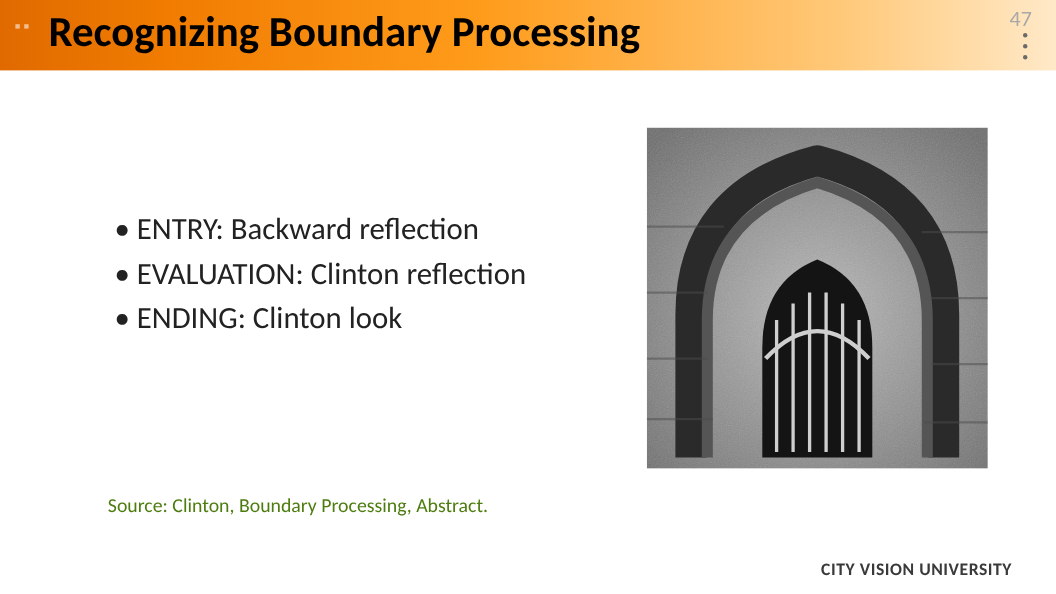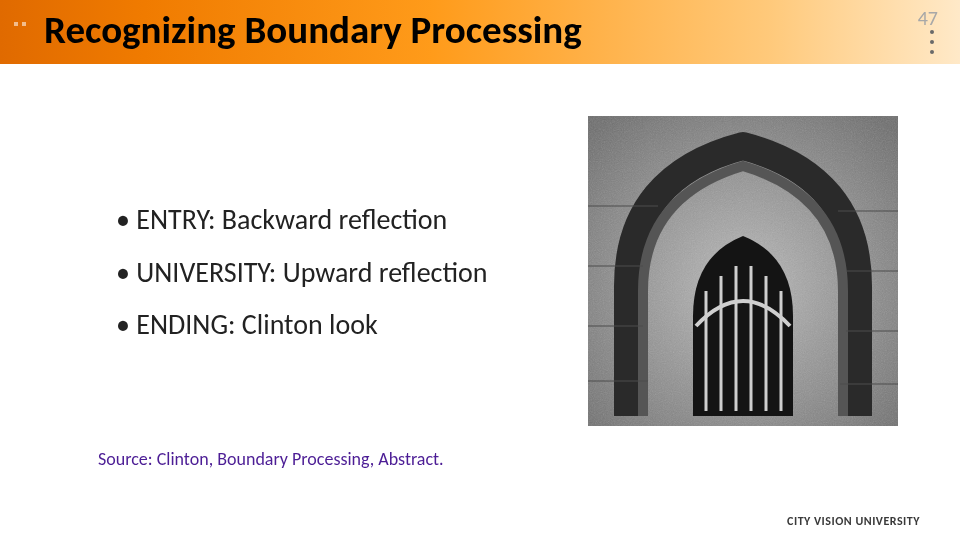--- a/index.html
+++ b/index.html
@@ -6,25 +6,25 @@
   .slide{position:relative;width:960px;height:540px}
   .title-bar{position:absolute;top:0;left:0;right:0;height:64px;background:linear-gradient(90deg,#e06a00 0%,#f07b00 15%,#ff9b1a 45%,#ffc97a 80%,#ffe9c8 100%)}
   .title-decor{position:absolute;left:14px;top:22px;display:flex;gap:6px}
   .td-sq{width:4px;height:4px;background:rgba(255,255,255,.55)}
   .td-row{display:flex;gap:4px}
   .title-text{position:absolute;left:44px;top:6px;font-size:39px;font-weight:700;color:#000;letter-spacing:0px}
   .page-num{position:absolute;right:22px;top:6px;font-size:20px;color:#a8a8a8}
   .dots{position:absolute;right:26px;top:30px;display:flex;flex-direction:column;gap:6px;align-items:center}
   .dots span{width:4px;height:4px;border-radius:50%;background:#6a6a6a}
   .bullets{position:absolute;left:64px;top:160px;font-size:28px;line-height:1.45;color:#222}
-  .bullets li{list-style:none;margin:12px;padding:0}
+  .bullets li{list-style:none;margin:0;padding:0}
   .bullets li::before{content:"• ";}
-  .source{position:absolute;left:98px;top:448px;font-size:18px;color:#4c1d95}
+  .source{position:absolute;left:98px;top:448px;font-size:18px;color:#4d7c0f}
   .photo{position:absolute;right:62px;top:116px;width:310px;height:310px}
-  .footer{position:absolute;right:40px;bottom:12px;font-size:12px;font-weight:700;letter-spacing:.5px;color:#3a3a3a}
+  .footer{position:absolute;right:40px;bottom:12px;font-size:16px;font-weight:700;letter-spacing:.5px;color:#3a3a3a}
   
   .photo svg{width:100%;height:100%;display:block}
 </style>
 </head>
 <body>
 
 <div class="slide">
 
   <div class="title-bar">
     <div class="title-decor">
@@ -37,21 +37,21 @@
     <div class="page-num">47</div>
     <div class="dots">
       <span></span>
         <span></span>
         <span></span>
     </div>
   </div>
 
   <ul class="bullets">
     <li>ENTRY: Backward reflection</li>
-    <li>UNIVERSITY: Upward reflection</li>
+    <li>EVALUATION: Clinton reflection</li>
     <li>ENDING: Clinton look</li>
   </ul>
 
   <div class="source">Source: Clinton, Boundary Processing, Abstract.</div>
 
   <div class="photo" aria-label="stone-archway-photo">
     <svg viewBox="0 0 310 310">
       <defs>
         <filter id="n">
             <feTurbulence type="fractalNoise" baseFrequency="0.9" numOctaves="3" stitchTiles="stitch"></feTurbulence>

